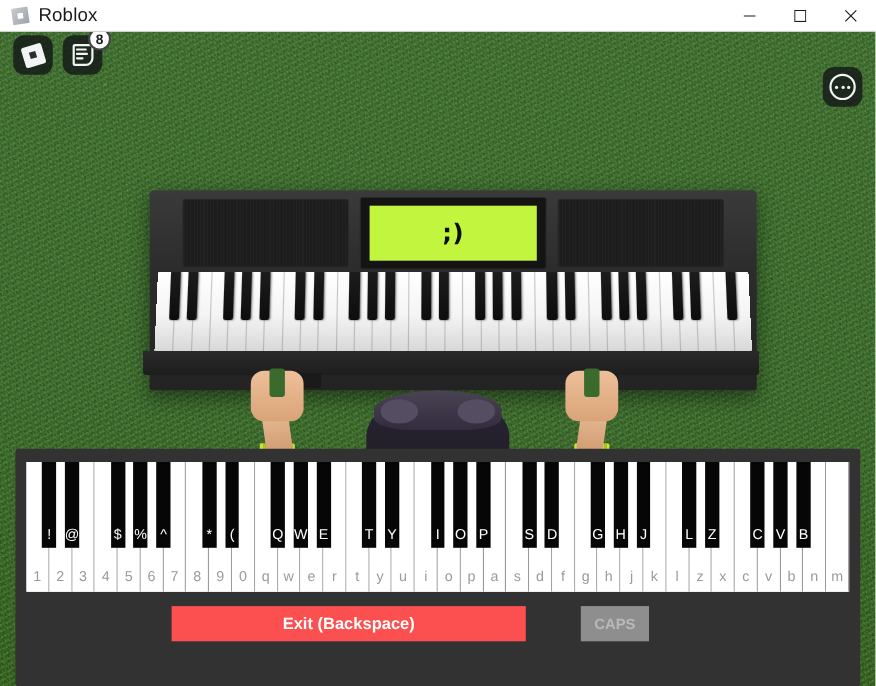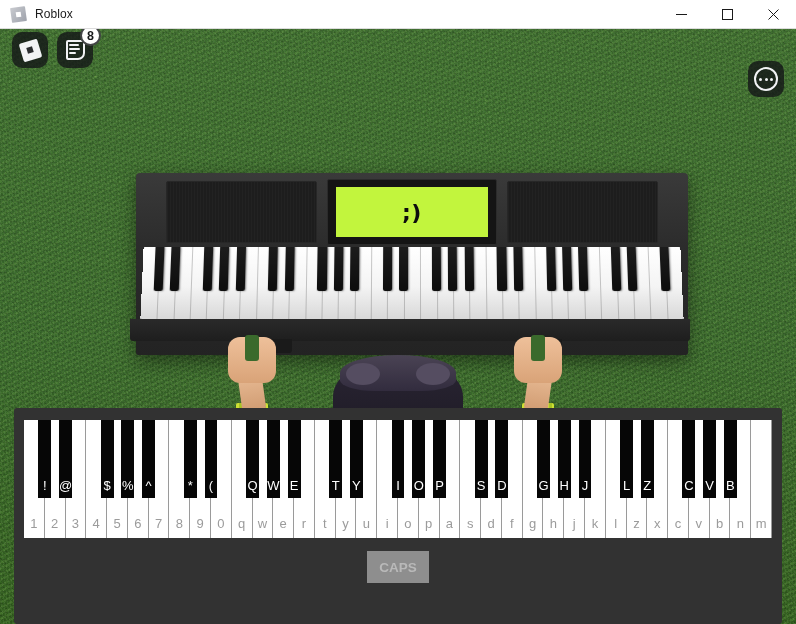--- a/index.html
+++ b/index.html
@@ -16,21 +16,21 @@
   .title-icon { width:15px; height:15px; position:relative; }
   .title-icon .sq {
     position:absolute; left:0; top:0; width:15px; height:15px;
     background:linear-gradient(135deg,#c9cbd0,#9ea2ab);
     transform:rotate(-8deg); border-radius:1px;
   }
   .title-icon .in {
     position:absolute; left:5px; top:5px; width:5px; height:5px;
     background:#ffffff; transform:rotate(-8deg);
   }
-  .title-text { font-size:12px; color:#1a1a1a; letter-spacing:.1px; }
+  .title-text { font-size:17px; color:#1a1a1a; letter-spacing:.1px; }
   .win-btns { position:absolute; right:0; top:0; height:29px; display:flex; }
   .win-btn {
     width:46px; height:29px; display:flex; align-items:center; justify-content:center;
     color:#1a1a1a; font-size:12px; background:transparent;
   }
   .win-btn svg { display:block; }
 
   
   .viewport {
     position:absolute; left:0; top:29px; width:796px; height:595px;
@@ -558,18 +558,19 @@
             <span>C</span>
           </div>
           <div class="bkey" style="left: 679.226px; width: 12.8822px;">
             <span>V</span>
           </div>
           <div class="bkey" style="left: 700.003px; width: 12.8822px;">
             <span>B</span>
           </div>
         </div>
       <div class="vk-btnrow">
+        <div class="vk-btn vk-exit">Exit (Backspace)</div>
         <div class="vk-btn vk-caps">CAPS</div>
       </div>
     </div>
 
   </div>
 </div>
 
 </body></html>

